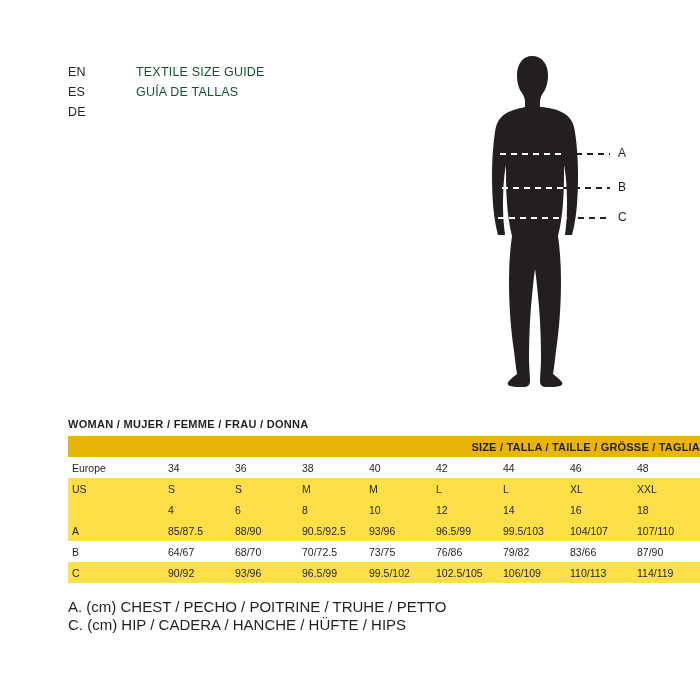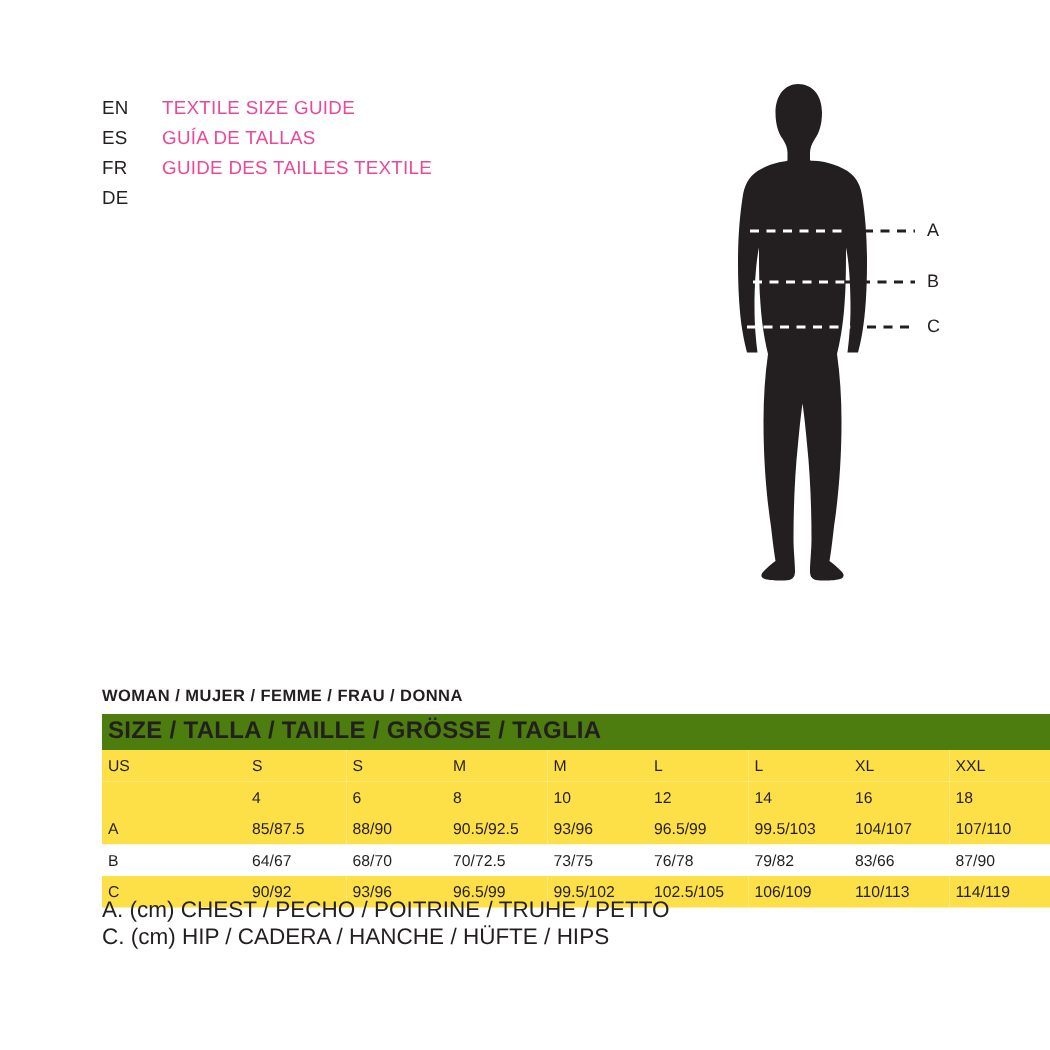--- a/index.html
+++ b/index.html
@@ -27,31 +27,32 @@
     position: absolute;
     left: 68px;
     top: 62px;
     width: 380px;
   }
   .title-row {
     display: flex;
     align-items: baseline;
     height: 20px;
     line-height: 20px;
+    gap: 28px;
   }
   .title-lang {
     width: 40px;
     font-size: 12.5px;
     letter-spacing: 0.2px;
     color: #231f20;
   }
   .title-text {
     font-size: 12.5px;
     letter-spacing: 0.2px;
-    color: #ec4899;
+    color: #14532d;
     text-align: right;
   }
 
   
   .figure-wrap {
     position: absolute;
     left: 470px;
     top: 50px;
     width: 180px;
     height: 380px;
@@ -66,21 +67,20 @@
     font-size: 12px;
     color: #231f20;
   }
 
   
   .table-wrap {
     position: absolute;
     left: 68px;
     top: 418px;
     width: 566px;
-    margin-top: 40px;
   }
   .cat-head {
     font-size: 11px;
     font-weight: bold;
     letter-spacing: 0.3px;
     padding: 0 0 6px 0;
     color: #231f20;
   }
   table.size-table {
     border-collapse: collapse;
@@ -91,24 +91,25 @@
   }
   table.size-table td {
     padding: 3px 0 3px 4px;
     height: 15px;
     vertical-align: middle;
     white-space: nowrap;
   }
   .row-shade td { background: #fde047; }
   .row-plain td { background: #ffffff; }
   .sizehead td {
-    background: #4d7c0f;
+    background: #eab308;
     font-weight: bold;
     letter-spacing: 0.2px;
-    font-size: 16px;
+    font-size: 11px;
+    text-align: right;
   }
   .lbl-col { width: 96px; }
   .val-col { width: 67px; }
   .valtext { padding-left: 2px; }
 
   
   .legend {
     position: absolute;
     left: 68px;
     top: 598px;
@@ -128,24 +129,20 @@
   <div class="title-block">
     <div class="title-row">
       <span class="title-lang">EN</span>
       <span class="title-text">TEXTILE SIZE GUIDE</span>
     </div>
     <div class="title-row">
       <span class="title-lang">ES</span>
       <span class="title-text">GUÍA DE TALLAS</span>
     </div>
     <div class="title-row">
-      <span class="title-lang">FR</span>
-      <span class="title-text">GUIDE DES TAILLES TEXTILE</span>
-    </div>
-    <div class="title-row">
       <span class="title-lang">DE</span>
     </div>
   </div>
 
   <div class="figure-wrap">
     <svg class="figure-svg" width="180" height="380" viewBox="0 0 180 380">
       <g fill="#231f20">
 
         <path d="M62,6 c-9,0 -15,8 -15,19 c0,8 2,14 5,18 c2,3 3,6 3,9 l0,5 c-6,3 -12,6 -17,10 l0,0 c6,-2 12,-4 19,-5 c2,0 4,0 5,0 c2,0 4,0 6,0 c7,1 13,3 19,5 c-5,-4 -11,-7 -17,-10 l0,-5 c0,-3 1,-6 3,-9 c3,-4 5,-10 5,-18 c0,-11 -6,-19 -16,-19 z"></path>
 
@@ -176,20 +173,31 @@
           <col class="val-col">
           <col class="val-col">
         <col class="val-col">
           <col class="val-col">
           <col class="val-col">
           <col class="val-col">
       </colgroup>
       <tbody>
         <tr class="sizehead">
           <td colspan="9">SIZE / TALLA / TAILLE / GRÖSSE / TAGLIA</td>
+        </tr>
+        <tr class="row-plain">
+          <td>Europe</td>
+          <td class="valtext">34</td>
+          <td class="valtext">36</td>
+          <td class="valtext">38</td>
+          <td class="valtext">40</td>
+          <td class="valtext">42</td>
+          <td class="valtext">44</td>
+          <td class="valtext">46</td>
+          <td class="valtext">48</td>
         </tr>
         <tr class="row-shade">
           <td>US</td>
           <td class="valtext">S</td>
           <td class="valtext">S</td>
           <td class="valtext">M</td>
           <td class="valtext">M</td>
           <td class="valtext">L</td>
           <td class="valtext">L</td>
           <td class="valtext">XL</td>
@@ -216,21 +224,21 @@
           <td class="valtext">99.5/103</td>
           <td class="valtext">104/107</td>
           <td class="valtext">107/110</td>
         </tr>
         <tr class="row-plain">
           <td>B</td>
           <td class="valtext">64/67</td>
           <td class="valtext">68/70</td>
           <td class="valtext">70/72.5</td>
           <td class="valtext">73/75</td>
-          <td class="valtext">76/78</td>
+          <td class="valtext">76/86</td>
           <td class="valtext">79/82</td>
           <td class="valtext">83/66</td>
           <td class="valtext">87/90</td>
         </tr>
         <tr class="row-shade">
           <td>C</td>
           <td class="valtext">90/92</td>
           <td class="valtext">93/96</td>
           <td class="valtext">96.5/99</td>
           <td class="valtext">99.5/102</td>

